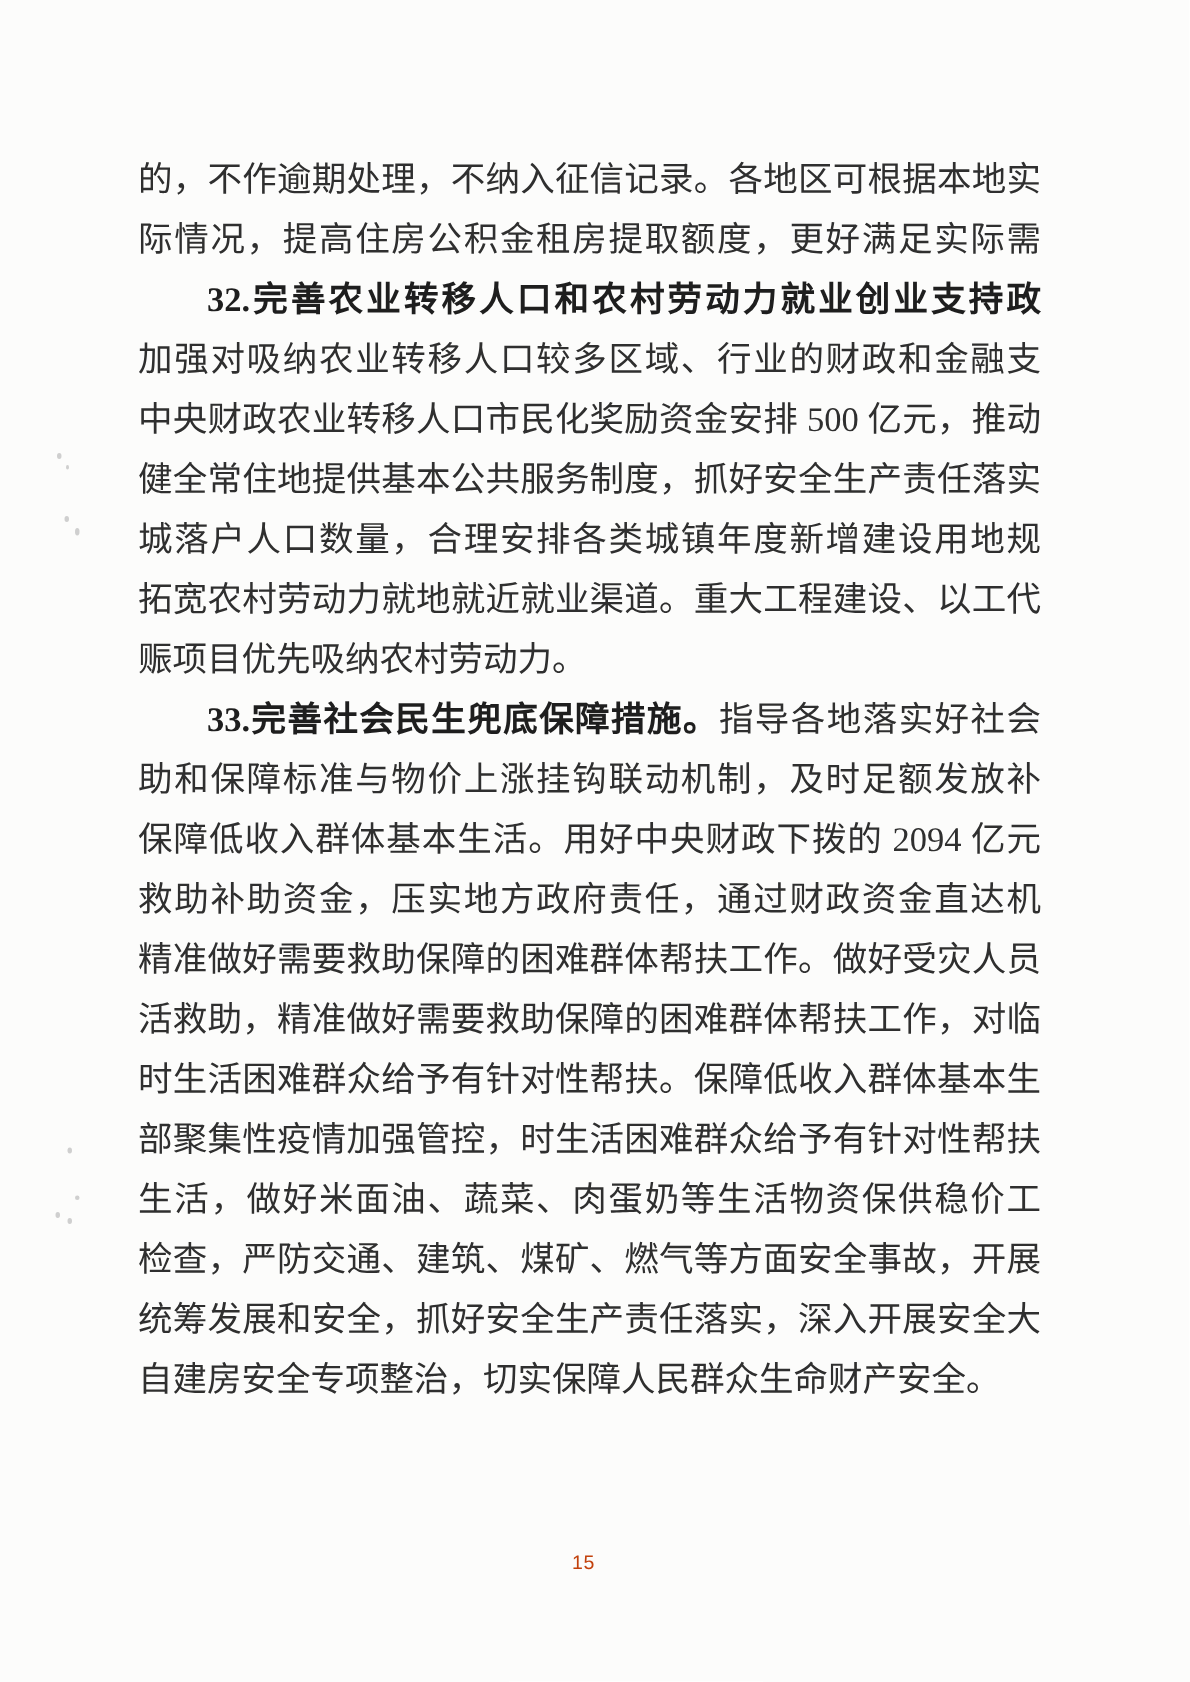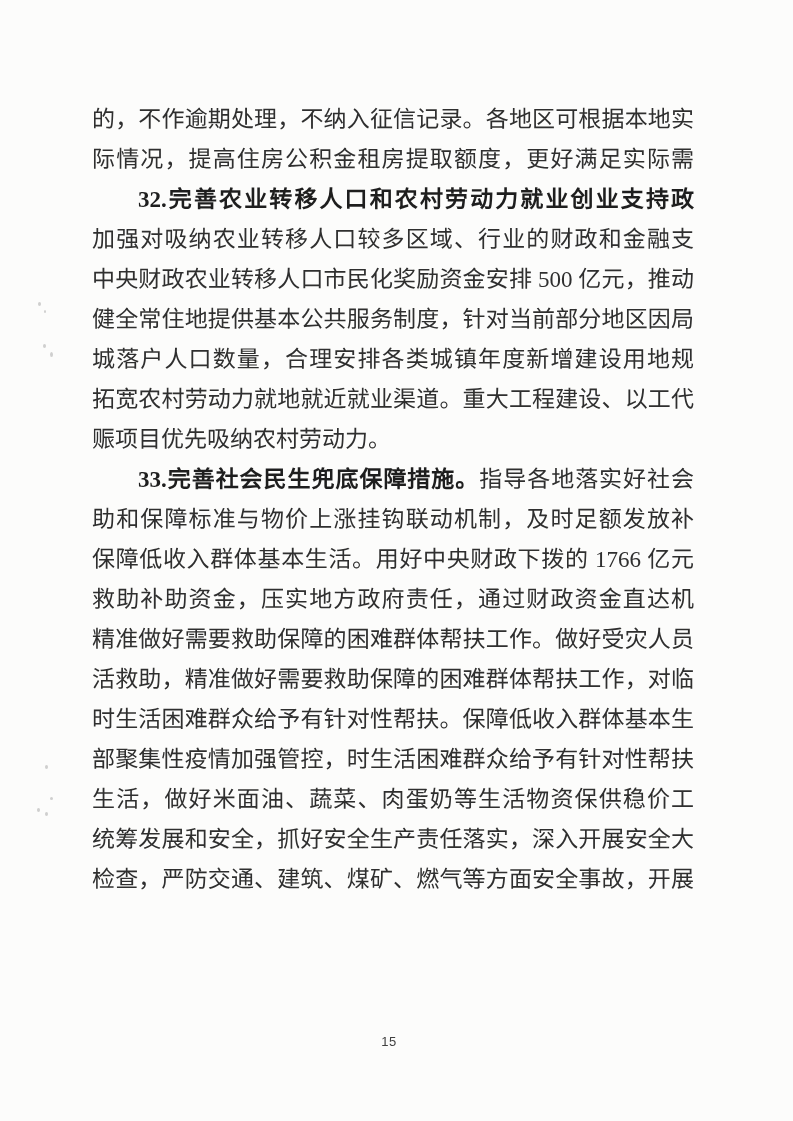--- a/index.html
+++ b/index.html
@@ -43,21 +43,21 @@
     color: #1e1e1e;
   }
   .page-number {
     position: absolute;
     left: 374px;
     top: 1034px;
     width: 30px;
     text-align: center;
     font-family: "Liberation Sans", "DejaVu Sans", sans-serif;
     font-size: 13px;
-    color: #404040;
+    color: #c2410c;
     letter-spacing: 0.5px;
   }
   .speck {
     position: absolute;
     background: #9a9a9a;
     opacity: 0.45;
     border-radius: 50%;
   }
 </style>
 </head>
@@ -66,36 +66,37 @@
 <div class="page">
 
   <div class="text-block">
 
     <div class="line">的，不作逾期处理，不纳入征信记录。各地区可根据本地实</div>
     <div class="line">际情况，提高住房公积金租房提取额度，更好满足实际需要。</div>
 
     <div class="line heading indent">32.完善农业转移人口和农村劳动力就业创业支持政策。</div>
     <div class="line">加强对吸纳农业转移人口较多区域、行业的财政和金融支持，</div>
     <div class="line">中央财政农业转移人口市民化奖励资金安排 500 亿元，推动</div>
-    <div class="line">健全常住地提供基本公共服务制度，针对当前部分地区因局</div>
+    <div class="line">健全常住地提供基本公共服务制度，抓好安全生产责任落实</div>
     <div class="line">城落户人口数量，合理安排各类城镇年度新增建设用地规模。</div>
     <div class="line">拓宽农村劳动力就地就近就业渠道。重大工程建设、以工代</div>
     <div class="line last">赈项目优先吸纳农村劳动力。</div>
 
     <div class="line indent"><span class="heading">33.完善社会民生兜底保障措施。</span><span>指导各地落实好社会救</span></div>
     <div class="line">助和保障标准与物价上涨挂钩联动机制，及时足额发放补贴，</div>
-    <div class="line">保障低收入群体基本生活。用好中央财政下拨的 1766 亿元</div>
+    <div class="line">保障低收入群体基本生活。用好中央财政下拨的 2094 亿元</div>
     <div class="line">救助补助资金，压实地方政府责任，通过财政资金直达机制，</div>
     <div class="line">精准做好需要救助保障的困难群体帮扶工作。做好受灾人员生</div>
     <div class="line">活救助，精准做好需要救助保障的困难群体帮扶工作，对临</div>
     <div class="line">时生活困难群众给予有针对性帮扶。保障低收入群体基本生活</div>
     <div class="line">部聚集性疫情加强管控，时生活困难群众给予有针对性帮扶</div>
     <div class="line">生活，做好米面油、蔬菜、肉蛋奶等生活物资保供稳价工作。</div>
+    <div class="line">检查，严防交通、建筑、煤矿、燃气等方面安全事故，开展</div>
     <div class="line">统筹发展和安全，抓好安全生产责任落实，深入开展安全大</div>
-    <div class="line">检查，严防交通、建筑、煤矿、燃气等方面安全事故，开展</div>
+    <div class="line last">自建房安全专项整治，切实保障人民群众生命财产安全。</div>
 
   </div>
 
   <div class="speck" style="left:38px; top:302px; width:3px; height:4px;"></div>
   <div class="speck" style="left:44px; top:310px; width:2px; height:3px;"></div>
   <div class="speck" style="left:43px; top:344px; width:3px; height:4px;"></div>
   <div class="speck" style="left:50px; top:352px; width:3px; height:5px;"></div>
   <div class="speck" style="left:45px; top:765px; width:3px; height:4px;"></div>
   <div class="speck" style="left:50px; top:797px; width:3px; height:3px;"></div>
   <div class="speck" style="left:37px; top:808px; width:3px; height:4px;"></div>

